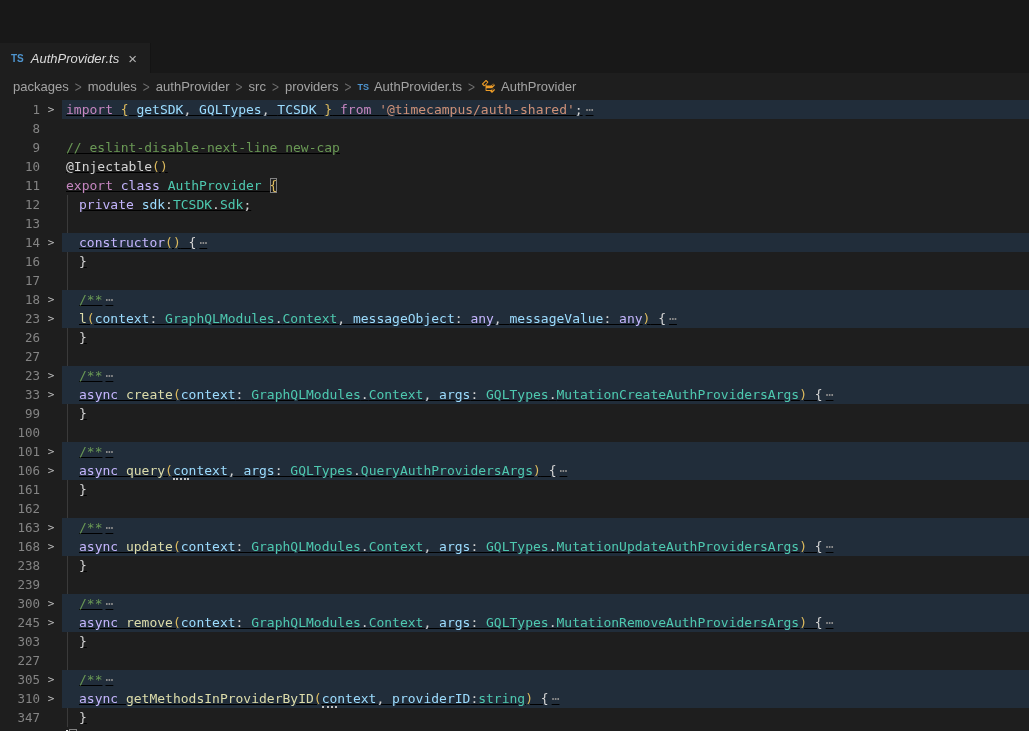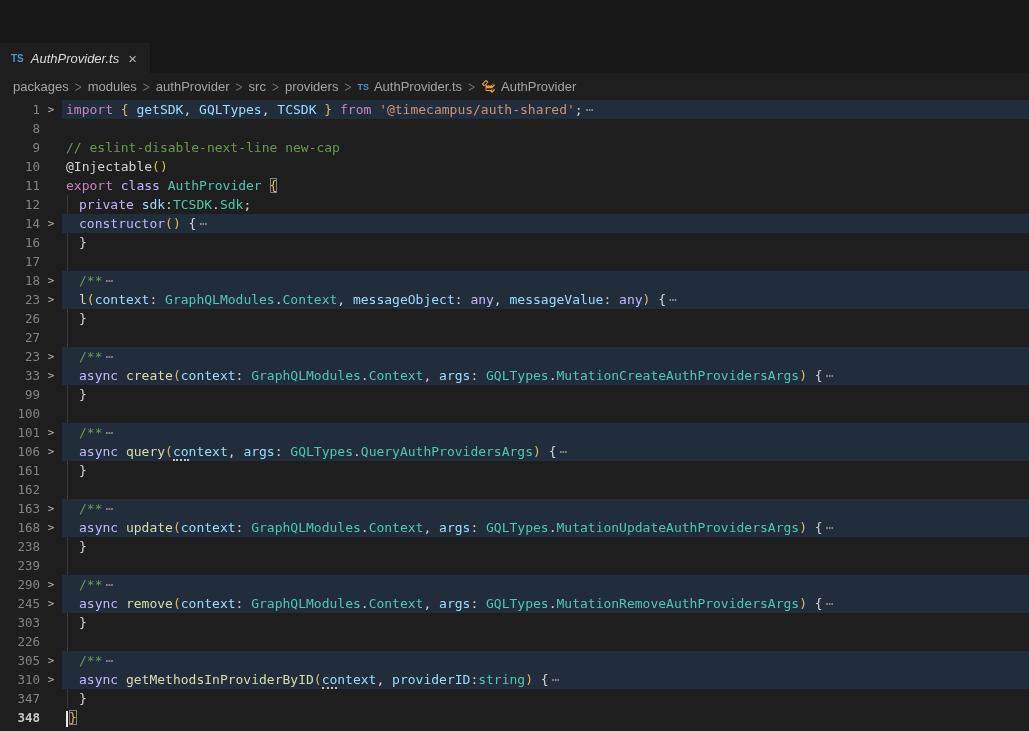--- a/index.html
+++ b/index.html
@@ -24,21 +24,21 @@
 
   
   .editor{position:absolute;top:57px;left:0;right:0;bottom:0;background:#1e1e1e;
           font-family:"DejaVu Sans Mono","Liberation Mono",monospace;font-size:13px;}
   .row{display:flex;height:19px;line-height:19px;position:relative;white-space:pre;}
   .gutter-num{width:40px;flex:0 0 40px;text-align:right;color:#848484;
               font-size:12.5px;user-select:none;}
   .row.active-line .gutter-num{color:#c8c8c8;font-weight:bold;}
   .gutter-fold{width:22px;flex:0 0 22px;text-align:center;color:#bdbdbd;
                font-size:11px;user-select:none;cursor:pointer;}
-  .content{flex:1;padding-left:4px;position:relative;}
+  .content{flex:1;padding-left:4px;position:relative;text-decoration:underline;}
   .row.hl .content{background:#212d3a;}
   .guide{position:absolute;left:67px;top:0;bottom:0;width:1px;background:#3a3a3a;}
 
   .tk-kw{color:#c4b5fd;}
   .tk-ctl{color:#c586c0;}
   .tk-type{color:#4ec9b0;}
   .tk-var{color:#9cdcfe;}
   .tk-vardots{color:#9cdcfe;border-bottom:2px dotted #c2c2c2;}
   .tk-fn{color:#dcdcaa;}
   .tk-str{color:#ce9178;}
@@ -100,42 +100,43 @@
       </span>
     </div>
 
   <div class="editor" id="code-area">
       <div class="row hl"><div class="gutter-num">1</div><div class="gutter-fold">&gt;</div><div class="content"><span class="tk tk-ctl">import </span><span class="tk tk-gold">{ </span><span class="tk tk-var">getSDK</span><span class="tk tk-pun">, </span><span class="tk tk-var">GQLTypes</span><span class="tk tk-pun">, </span><span class="tk tk-var">TCSDK</span><span class="tk tk-gold"> }</span><span class="tk tk-ctl"> from </span><span class="tk tk-str">'@timecampus/auth-shared'</span><span class="tk tk-pun">;</span><span class="tk tk-fold">⋯</span></div></div>
       <div class="row"><div class="gutter-num">8</div><div class="gutter-fold"></div><div class="content"></div></div>
       <div class="row"><div class="gutter-num">9</div><div class="gutter-fold"></div><div class="content"><span class="tk tk-com">// eslint-disable-next-line new-cap</span></div></div>
       <div class="row"><div class="gutter-num">10</div><div class="gutter-fold"></div><div class="content"><span class="tk tk-deco">@Injectable</span><span class="tk tk-gold">()</span></div></div>
       <div class="row"><div class="gutter-num">11</div><div class="gutter-fold"></div><div class="content"><span class="tk tk-ctl">export </span><span class="tk tk-kw">class </span><span class="tk tk-type">AuthProvider </span><span class="tk tk-goldbox">{</span></div></div>
       <div class="row"><div class="gutter-num">12</div><div class="gutter-fold"></div><span class="guide"></span><div class="content" style="padding-left: 17px;"><span class="tk tk-kw">private </span><span class="tk tk-var">sdk</span><span class="tk tk-pun">:</span><span class="tk tk-type">TCSDK</span><span class="tk tk-pun">.</span><span class="tk tk-type">Sdk</span><span class="tk tk-pun">;</span></div></div>
+      <div class="row"><div class="gutter-num">13</div><div class="gutter-fold"></div><span class="guide"></span><div class="content"></div></div>
       <div class="row hl"><div class="gutter-num">14</div><div class="gutter-fold">&gt;</div><div class="content" style="padding-left: 17px;"><span class="tk tk-kw">constructor</span><span class="tk tk-gold">()</span><span class="tk tk-pun"> {</span><span class="tk tk-fold">⋯</span></div></div>
       <div class="row"><div class="gutter-num">16</div><div class="gutter-fold"></div><span class="guide"></span><div class="content" style="padding-left: 17px;"><span class="tk tk-pun">}</span></div></div>
       <div class="row"><div class="gutter-num">17</div><div class="gutter-fold"></div><span class="guide"></span><div class="content"></div></div>
       <div class="row hl"><div class="gutter-num">18</div><div class="gutter-fold">&gt;</div><div class="content" style="padding-left: 17px;"><span class="tk tk-com">/**</span><span class="tk tk-fold">⋯</span></div></div>
       <div class="row hl"><div class="gutter-num">23</div><div class="gutter-fold">&gt;</div><div class="content" style="padding-left: 17px;"><span class="tk tk-fn">l</span><span class="tk tk-gold">(</span><span class="tk tk-var">context</span><span class="tk tk-pun">: </span><span class="tk tk-type">GraphQLModules</span><span class="tk tk-pun">.</span><span class="tk tk-type">Context</span><span class="tk tk-pun">, </span><span class="tk tk-var">messageObject</span><span class="tk tk-pun">: </span><span class="tk tk-kw">any</span><span class="tk tk-pun">, </span><span class="tk tk-var">messageValue</span><span class="tk tk-pun">: </span><span class="tk tk-kw">any</span><span class="tk tk-gold">)</span><span class="tk tk-pun"> {</span><span class="tk tk-fold">⋯</span></div></div>
       <div class="row"><div class="gutter-num">26</div><div class="gutter-fold"></div><span class="guide"></span><div class="content" style="padding-left: 17px;"><span class="tk tk-pun">}</span></div></div>
       <div class="row"><div class="gutter-num">27</div><div class="gutter-fold"></div><span class="guide"></span><div class="content"></div></div>
       <div class="row hl"><div class="gutter-num">23</div><div class="gutter-fold">&gt;</div><div class="content" style="padding-left: 17px;"><span class="tk tk-com">/**</span><span class="tk tk-fold">⋯</span></div></div>
       <div class="row hl"><div class="gutter-num">33</div><div class="gutter-fold">&gt;</div><div class="content" style="padding-left: 17px;"><span class="tk tk-kw">async </span><span class="tk tk-fn">create</span><span class="tk tk-gold">(</span><span class="tk tk-var">context</span><span class="tk tk-pun">: </span><span class="tk tk-type">GraphQLModules</span><span class="tk tk-pun">.</span><span class="tk tk-type">Context</span><span class="tk tk-pun">, </span><span class="tk tk-var">args</span><span class="tk tk-pun">: </span><span class="tk tk-type">GQLTypes</span><span class="tk tk-pun">.</span><span class="tk tk-type">MutationCreateAuthProvidersArgs</span><span class="tk tk-gold">)</span><span class="tk tk-pun"> {</span><span class="tk tk-fold">⋯</span></div></div>
       <div class="row"><div class="gutter-num">99</div><div class="gutter-fold"></div><span class="guide"></span><div class="content" style="padding-left: 17px;"><span class="tk tk-pun">}</span></div></div>
       <div class="row"><div class="gutter-num">100</div><div class="gutter-fold"></div><span class="guide"></span><div class="content"></div></div>
       <div class="row hl"><div class="gutter-num">101</div><div class="gutter-fold">&gt;</div><div class="content" style="padding-left: 17px;"><span class="tk tk-com">/**</span><span class="tk tk-fold">⋯</span></div></div>
       <div class="row hl"><div class="gutter-num">106</div><div class="gutter-fold">&gt;</div><div class="content" style="padding-left: 17px;"><span class="tk tk-kw">async </span><span class="tk tk-fn">query</span><span class="tk tk-gold">(</span><span class="tk tk-vardots">co</span><span class="tk tk-var">ntext</span><span class="tk tk-pun">, </span><span class="tk tk-var">args</span><span class="tk tk-pun">: </span><span class="tk tk-type">GQLTypes</span><span class="tk tk-pun">.</span><span class="tk tk-type">QueryAuthProvidersArgs</span><span class="tk tk-gold">)</span><span class="tk tk-pun"> {</span><span class="tk tk-fold">⋯</span></div></div>
       <div class="row"><div class="gutter-num">161</div><div class="gutter-fold"></div><span class="guide"></span><div class="content" style="padding-left: 17px;"><span class="tk tk-pun">}</span></div></div>
       <div class="row"><div class="gutter-num">162</div><div class="gutter-fold"></div><span class="guide"></span><div class="content"></div></div>
       <div class="row hl"><div class="gutter-num">163</div><div class="gutter-fold">&gt;</div><div class="content" style="padding-left: 17px;"><span class="tk tk-com">/**</span><span class="tk tk-fold">⋯</span></div></div>
       <div class="row hl"><div class="gutter-num">168</div><div class="gutter-fold">&gt;</div><div class="content" style="padding-left: 17px;"><span class="tk tk-kw">async </span><span class="tk tk-fn">update</span><span class="tk tk-gold">(</span><span class="tk tk-var">context</span><span class="tk tk-pun">: </span><span class="tk tk-type">GraphQLModules</span><span class="tk tk-pun">.</span><span class="tk tk-type">Context</span><span class="tk tk-pun">, </span><span class="tk tk-var">args</span><span class="tk tk-pun">: </span><span class="tk tk-type">GQLTypes</span><span class="tk tk-pun">.</span><span class="tk tk-type">MutationUpdateAuthProvidersArgs</span><span class="tk tk-gold">)</span><span class="tk tk-pun"> {</span><span class="tk tk-fold">⋯</span></div></div>
       <div class="row"><div class="gutter-num">238</div><div class="gutter-fold"></div><span class="guide"></span><div class="content" style="padding-left: 17px;"><span class="tk tk-pun">}</span></div></div>
       <div class="row"><div class="gutter-num">239</div><div class="gutter-fold"></div><span class="guide"></span><div class="content"></div></div>
-      <div class="row hl"><div class="gutter-num">290</div><div class="gutter-fold">&gt;</div><div class="content" style="padding-left: 17px;"><span class="tk tk-com">/**</span><span class="tk tk-fold">⋯</span></div></div>
+      <div class="row hl"><div class="gutter-num">300</div><div class="gutter-fold">&gt;</div><div class="content" style="padding-left: 17px;"><span class="tk tk-com">/**</span><span class="tk tk-fold">⋯</span></div></div>
       <div class="row hl"><div class="gutter-num">245</div><div class="gutter-fold">&gt;</div><div class="content" style="padding-left: 17px;"><span class="tk tk-kw">async </span><span class="tk tk-fn">remove</span><span class="tk tk-gold">(</span><span class="tk tk-var">context</span><span class="tk tk-pun">: </span><span class="tk tk-type">GraphQLModules</span><span class="tk tk-pun">.</span><span class="tk tk-type">Context</span><span class="tk tk-pun">, </span><span class="tk tk-var">args</span><span class="tk tk-pun">: </span><span class="tk tk-type">GQLTypes</span><span class="tk tk-pun">.</span><span class="tk tk-type">MutationRemoveAuthProvidersArgs</span><span class="tk tk-gold">)</span><span class="tk tk-pun"> {</span><span class="tk tk-fold">⋯</span></div></div>
       <div class="row"><div class="gutter-num">303</div><div class="gutter-fold"></div><span class="guide"></span><div class="content" style="padding-left: 17px;"><span class="tk tk-pun">}</span></div></div>
-      <div class="row"><div class="gutter-num">226</div><div class="gutter-fold"></div><span class="guide"></span><div class="content"></div></div>
+      <div class="row"><div class="gutter-num">227</div><div class="gutter-fold"></div><span class="guide"></span><div class="content"></div></div>
       <div class="row hl"><div class="gutter-num">305</div><div class="gutter-fold">&gt;</div><div class="content" style="padding-left: 17px;"><span class="tk tk-com">/**</span><span class="tk tk-fold">⋯</span></div></div>
       <div class="row hl"><div class="gutter-num">310</div><div class="gutter-fold">&gt;</div><div class="content" style="padding-left: 17px;"><span class="tk tk-kw">async </span><span class="tk tk-fn">getMethodsInProviderByID</span><span class="tk tk-gold">(</span><span class="tk tk-vardots">co</span><span class="tk tk-var">ntext</span><span class="tk tk-pun">, </span><span class="tk tk-var">providerID</span><span class="tk tk-pun">:</span><span class="tk tk-type">string</span><span class="tk tk-gold">)</span><span class="tk tk-pun"> {</span><span class="tk tk-fold">⋯</span></div></div>
       <div class="row"><div class="gutter-num">347</div><div class="gutter-fold"></div><span class="guide"></span><div class="content" style="padding-left: 17px;"><span class="tk tk-pun">}</span></div></div>
       <div class="row active-line"><div class="gutter-num">348</div><div class="gutter-fold"></div><div class="content"><span class="caret"></span><span class="tk tk-goldbox">}</span></div></div>
     </div>
 
 </div>
 
 </body></html>

